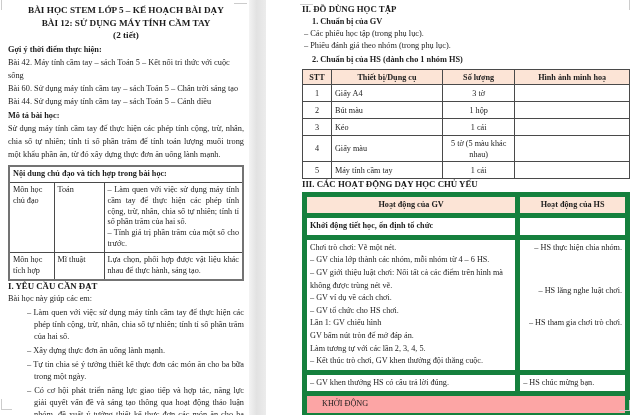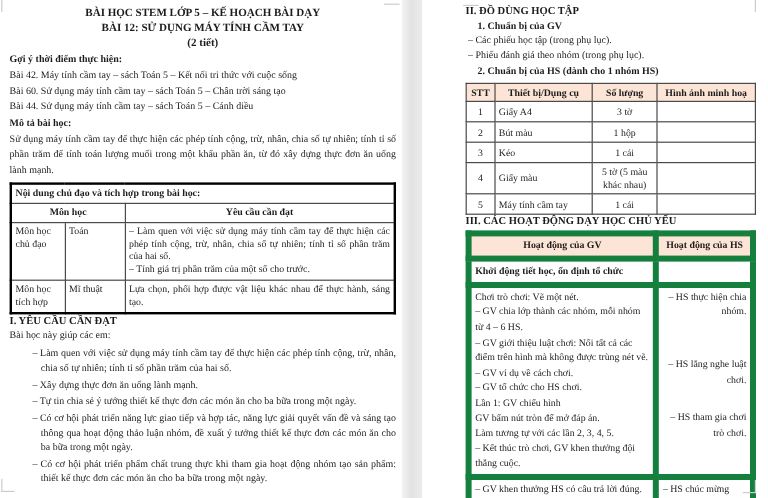--- a/index.html
+++ b/index.html
@@ -1,37 +1,37 @@
 <!DOCTYPE html>
 <html><head>
 <meta charset="utf-8">
 <style>
   * { margin:0; padding:0; box-sizing:border-box; }
   html,body { width:640px; height:415px; overflow:hidden; background:#ffffff; }
   body { font-family:"Liberation Serif","DejaVu Serif",serif; color:#1c1c1c; font-size:8.3px; }
   .spread { display:flex; width:640px; height:415px; }
   .page { position:relative; background:#fff; height:415px; overflow:hidden; }
-  .page-left  { width:335px; padding:4px 5px 1px 8px; }
+  .page-left  { width:249px; padding:4px 5px 1px 8px; }
   .gutter { width:17px; height:415px; background:linear-gradient(90deg,#f3f3f3,#e2e2e2 45%,#ececec); }
   .page-right { flex:1; padding:4px 10px 0 36px; }
 
   
   .mark { position:absolute; }
   .mark-h { height:1px; width:13px; background:#cccccc; }
   .mark-v { width:1px; height:10px; background:#cccccc; }
   .mark-bl { width:11px; height:11px; border-left:1px solid #cccccc; border-bottom:1px solid #cccccc; }
   .mark-br { width:11px; height:11px; border-right:1px solid #cccccc; border-bottom:1px solid #cccccc; }
   .doc-title { font-weight:bold; text-align:center; font-size:9.2px; line-height:12.6px; }
   .h-run { font-weight:bold; line-height:13px; margin-top:1px; }
   .run-item { line-height:13px; }
   .para { text-align:justify; line-height:13px; }
 
   
   table { border-collapse:collapse; width:100%; }
-  .nd-table { margin-top:4px; border:2px solid #000000; }
+  .nd-table { margin-top:4px; border:2px solid #737373; }
   .nd-table td { border:1px solid #4a4a4a; padding:2px 3px; vertical-align:top; font-size:8.2px; line-height:10.9px; }
   .nd-caption { font-weight:bold; font-size:8.4px; }
   .nd-head { font-weight:bold; text-align:center; }
   .req { text-align:justify; }
 
   .sec-heading { font-weight:bold; font-size:8.8px; margin-top:0; }
   .intro { line-height:12.5px; margin-top:2px; }
   .bullet { padding-left:26px; text-indent:-7px; text-align:justify; line-height:12px; margin-top:2px; }
 
   
@@ -83,24 +83,20 @@
       <colgroup>
           <col style="width:45px">
           <col style="width:50px">
           <col>
         </colgroup>
       <tbody>
           <tr>
         <td colspan="3" class="nd-caption">Nội dung chủ đạo và tích hợp trong bài học:</td>
       </tr>
       <tr>
-        <td colspan="2" class="nd-head">Môn học</td>
-        <td class="nd-head">Yêu cầu cần đạt</td>
-      </tr>
-      <tr>
         <td>Môn học chủ đạo</td>
         <td>Toán</td>
         <td>
           <div class="req">– Làm quen với việc sử dụng máy tính cầm tay để thực hiện các phép tính cộng, trừ, nhân, chia số tự nhiên; tính tỉ số phần trăm của hai số.</div>
           <div class="req">– Tính giá trị phần trăm của một số cho trước.</div>
         </td>
       </tr>
       <tr>
         <td>Môn học tích hợp</td>
         <td>Mĩ thuật</td>

